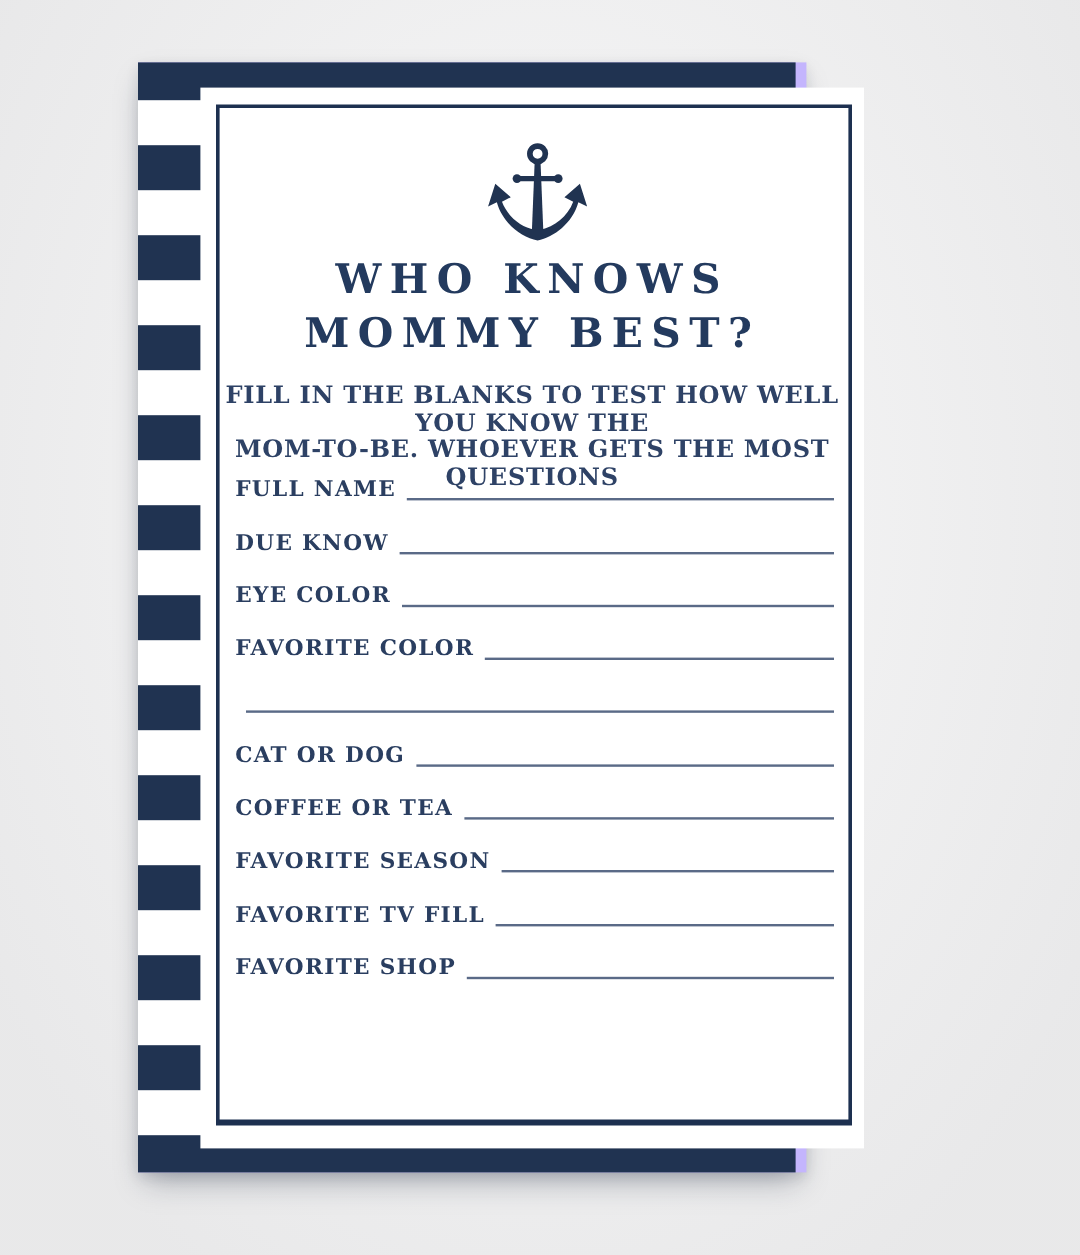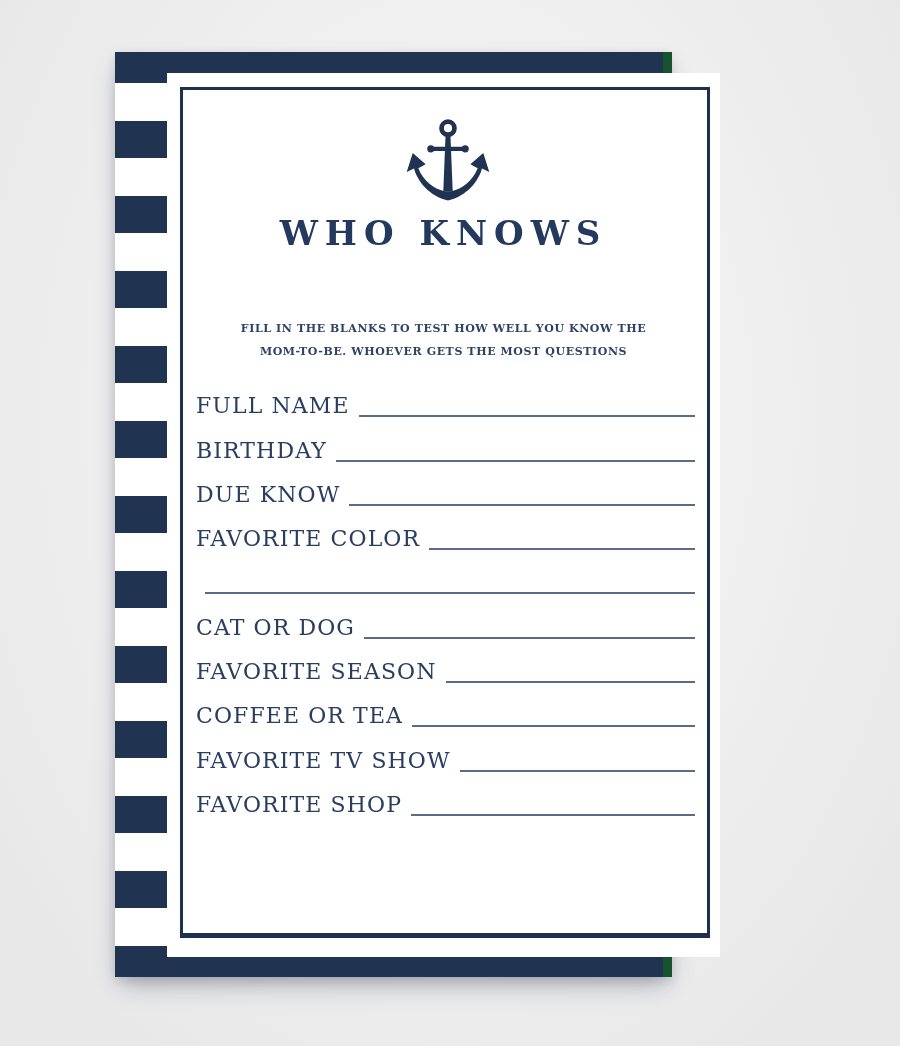--- a/index.html
+++ b/index.html
@@ -9,21 +9,21 @@
     font-family:"DejaVu Serif","Liberation Serif",serif;
   }
   .page-vignette{
     position:absolute;inset:0;
     background:radial-gradient(ellipse at 50% 40%, rgba(255,255,255,.55), rgba(0,0,0,.035) 85%);
     pointer-events:none;
   }
   
   .panel{
     position:absolute;left:115px;top:52px;width:557px;height:925px;
-    background:#14532d;
+    background:#c4b5fd;
     box-shadow:0 12px 24px -6px rgba(30,40,60,.35), 0 4px 10px rgba(30,40,60,.12);
   }
   .stripes{
     position:absolute;left:0;top:0;bottom:0;right:9px;
     background:repeating-linear-gradient(180deg,
       var(--navy,#203351) 0px, var(--navy,#203351) 37.5px,
       #ffffff 37.5px, #ffffff 75px);
     background-position:0 -6px;
   }
   
@@ -43,31 +43,31 @@
   .anchor-wrap svg{width:100%;height:100%;display:block;}
   .title{
     position:absolute;top:138px;left:0;right:0;text-align:center;
     color:var(--title-color,#233a5e);
     font-size:34px;font-weight:700;letter-spacing:7px;line-height:45px;
     white-space:nowrap;
   }
   .subtitle{
     position:absolute;top:245px;left:0;right:0;text-align:center;
     color:var(--subtitle-color,#2e4266);
-    font-size:11px;font-weight:700;letter-spacing:0.6px;line-height:22.5px;
+    font-size:20px;font-weight:700;letter-spacing:0.6px;line-height:22.5px;
   }
   .fields{
     position:absolute;left:29px;right:25px;top:303px;
   }
   .field-row{
     height:44.3px;display:flex;align-items:flex-end;
   }
   .field-label{
     color:var(--label-color,#2a3e60);
-    font-size:22px;font-weight:400;letter-spacing:1.1px;
+    font-size:18px;font-weight:700;letter-spacing:1.1px;
     padding-bottom:2px;white-space:nowrap;
   }
   .field-line{
     flex:1;margin-left:9px;margin-bottom:3px;
     border-bottom:2px solid var(--line-color,#5a6a87);
   }
 </style>
 </head>
 <body style="--navy: #203351; --border-navy: #1d3050; --title-color: #233a5e; --subtitle-color: #2e4266; --label-color: #2a3e60; --line-color: #5a6a87; --page-bg: #f1f1f2;">
 
@@ -94,71 +94,72 @@
             L53,86.5
             C66,84 79,74 84.5,59.5
             L76,55 L91,42 L98,64 L89.5,60
             C84,80 66,94 50,97 Z"></path>
         </g>
       </svg>
     </div>
 
     <div class="title">
       <div>WHO KNOWS</div>
+      <div>MOMMY BEST?</div>
     </div>
 
     <div class="subtitle">
         <div>FILL IN THE BLANKS TO TEST HOW WELL YOU KNOW THE</div>
         <div>MOM-TO-BE. WHOEVER GETS THE MOST QUESTIONS</div>
       </div>
 
     <div class="fields">
       <div class="field-row">
         <span class="field-label">FULL NAME</span>
         <span class="field-line"></span>
       </div>
 
-      <div class="field-row">
-        <span class="field-label">BIRTHDAY</span>
-        <span class="field-line"></span>
-      </div>
 
       <div class="field-row">
         <span class="field-label">DUE KNOW</span>
         <span class="field-line"></span>
       </div>
 
+      <div class="field-row">
+        <span class="field-label">EYE COLOR</span>
+        <span class="field-line"></span>
+      </div>
 
       <div class="field-row">
         <span class="field-label">FAVORITE COLOR</span>
         <span class="field-line"></span>
       </div>
 
 
       <div class="field-row">
         <span class="field-line"></span>
       </div>
 
       <div class="field-row">
         <span class="field-label">CAT OR DOG</span>
         <span class="field-line"></span>
       </div>
 
       <div class="field-row">
+        <span class="field-label">COFFEE OR TEA</span>
+        <span class="field-line"></span>
+      </div>
+
+      <div class="field-row">
         <span class="field-label">FAVORITE SEASON</span>
         <span class="field-line"></span>
       </div>
 
       <div class="field-row">
-        <span class="field-label">COFFEE OR TEA</span>
-        <span class="field-line"></span>
-      </div>
-
-      <div class="field-row">
-        <span class="field-label">FAVORITE TV SHOW</span>
+        <span class="field-label">FAVORITE TV FILL</span>
         <span class="field-line"></span>
       </div>
 
       <div class="field-row">
         <span class="field-label">FAVORITE SHOP</span>
         <span class="field-line"></span>
       </div>
     </div>
 
   </div>

